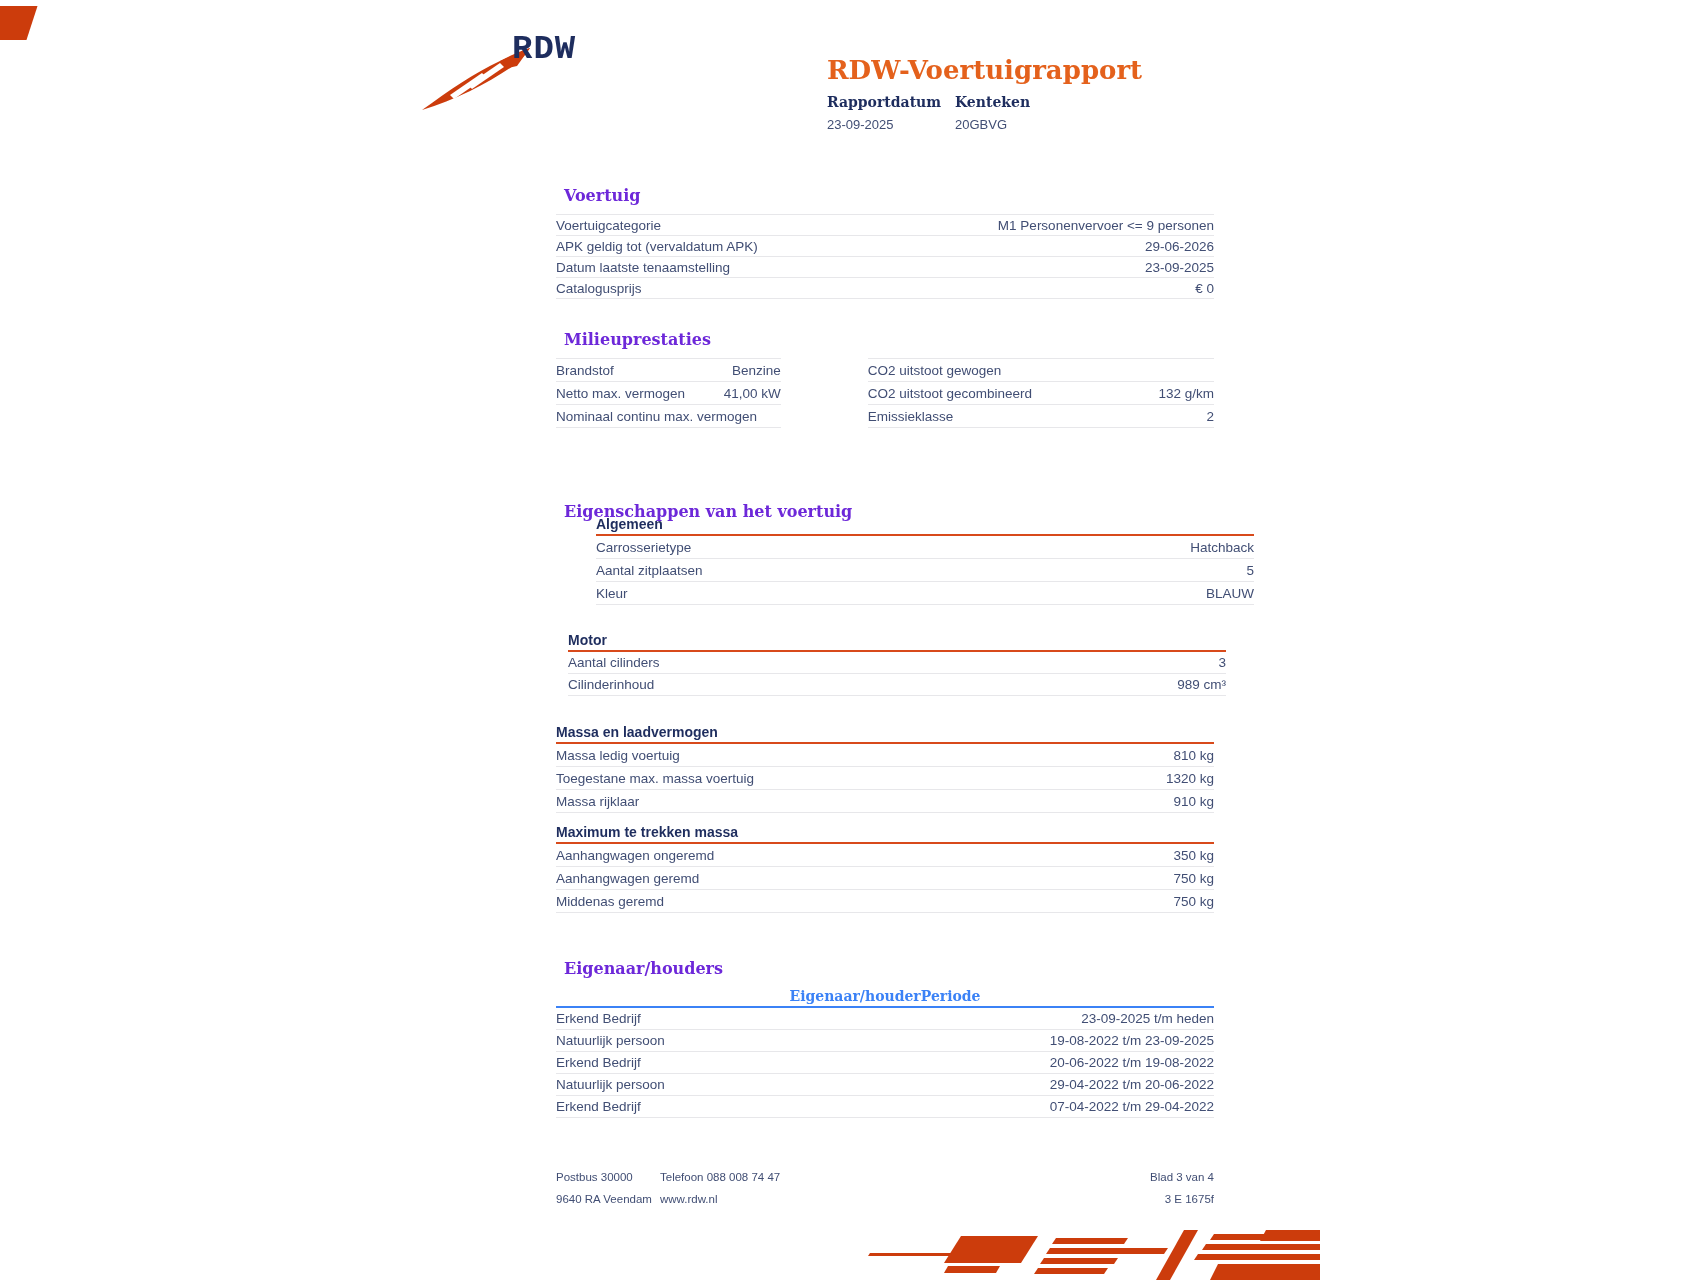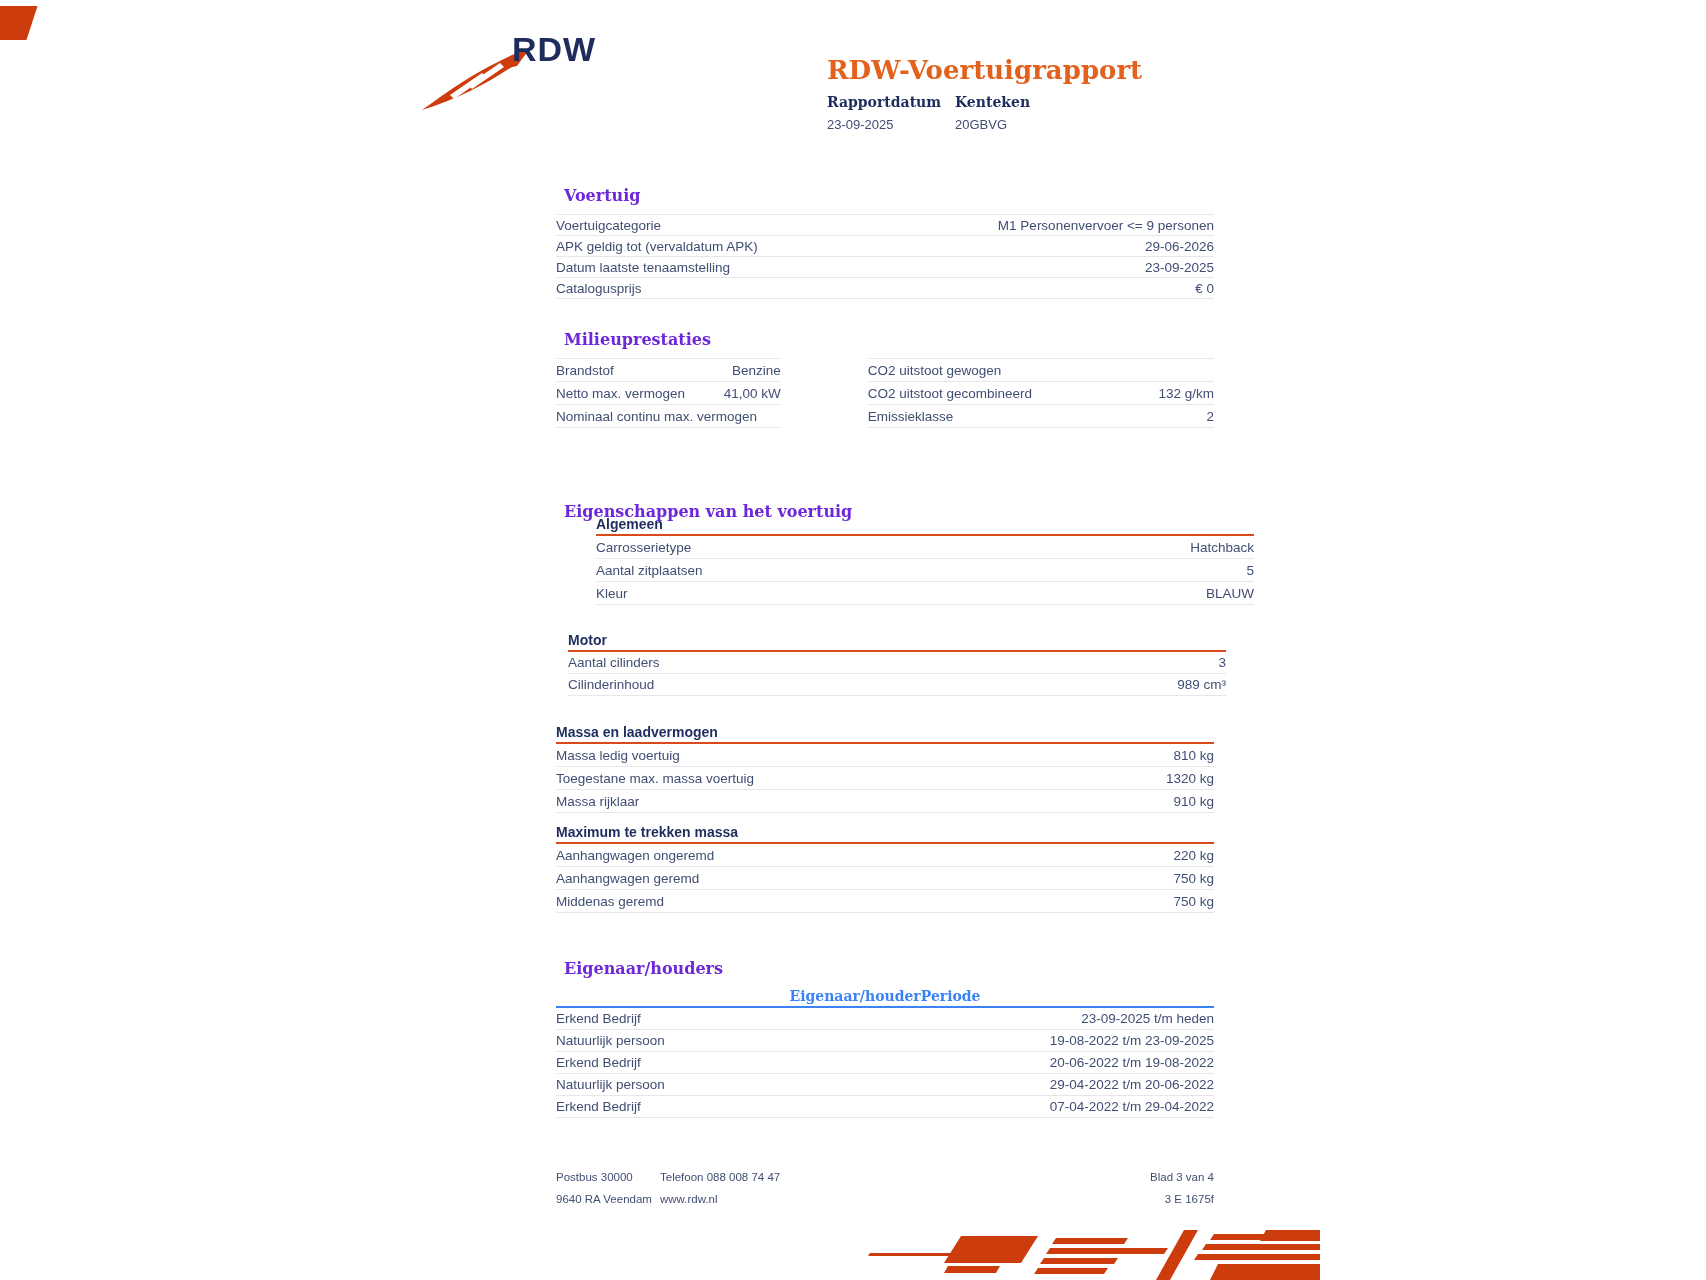--- a/index.html
+++ b/index.html
@@ -5,21 +5,21 @@
   html,body{margin:0;padding:0;background:#ffffff;}
   .page{position:relative;width:1706px;height:1280px;background:#ffffff;overflow:hidden;
         font-family:"Liberation Sans",sans-serif;color:#414e74;}
 
   
   .edge-mark{position:absolute;left:-12px;top:6px;width:44px;height:34px;
              background:#cc3c0c;transform:skewX(-18deg);}
 
   
   .feather{position:absolute;left:420px;top:46px;}
-  .wordmark{position:absolute;left:512px;top:30px;font-family:Liberation Sans, sans-serif;
+  .wordmark{position:absolute;left:512px;top:30px;font-family:Liberation Mono, monospace;
             font-weight:700;font-size:34px;letter-spacing:1px;color:#1e2d5e;}
   .report-title{position:absolute;left:827px;top:38px;font-family:"DejaVu Serif",serif;
                 font-weight:700;font-size:26px;color:#e4611c;white-space:nowrap;}
   .meta{position:absolute;left:827px;top:94px;display:flex;}
   .meta-col{width:128px;}
   .meta-col.second{width:auto;}
   .meta-label{font-family:"DejaVu Serif",serif;font-weight:700;font-size:14px;color:#1e2d5e;}
   .meta-value{margin-top:7px;font-size:13px;color:#414e74;}
 
   
@@ -199,21 +199,21 @@
             <span class="v">910 kg</span>
           </div>
         </div>
       </div>
 
       <div class="sub" style="top:328px;">
         <h3 class="sub-title">Maximum te trekken massa</h3>
         <div class="kv-table orange-top h22">
           <div class="kv-row">
             <span class="k">Aanhangwagen ongeremd</span>
-            <span class="v">220 kg</span>
+            <span class="v">350 kg</span>
           </div>
           <div class="kv-row">
             <span class="k">Aanhangwagen geremd</span>
             <span class="v">750 kg</span>
           </div>
           <div class="kv-row">
             <span class="k">Middenas geremd</span>
             <span class="v">750 kg</span>
           </div>
         </div>

